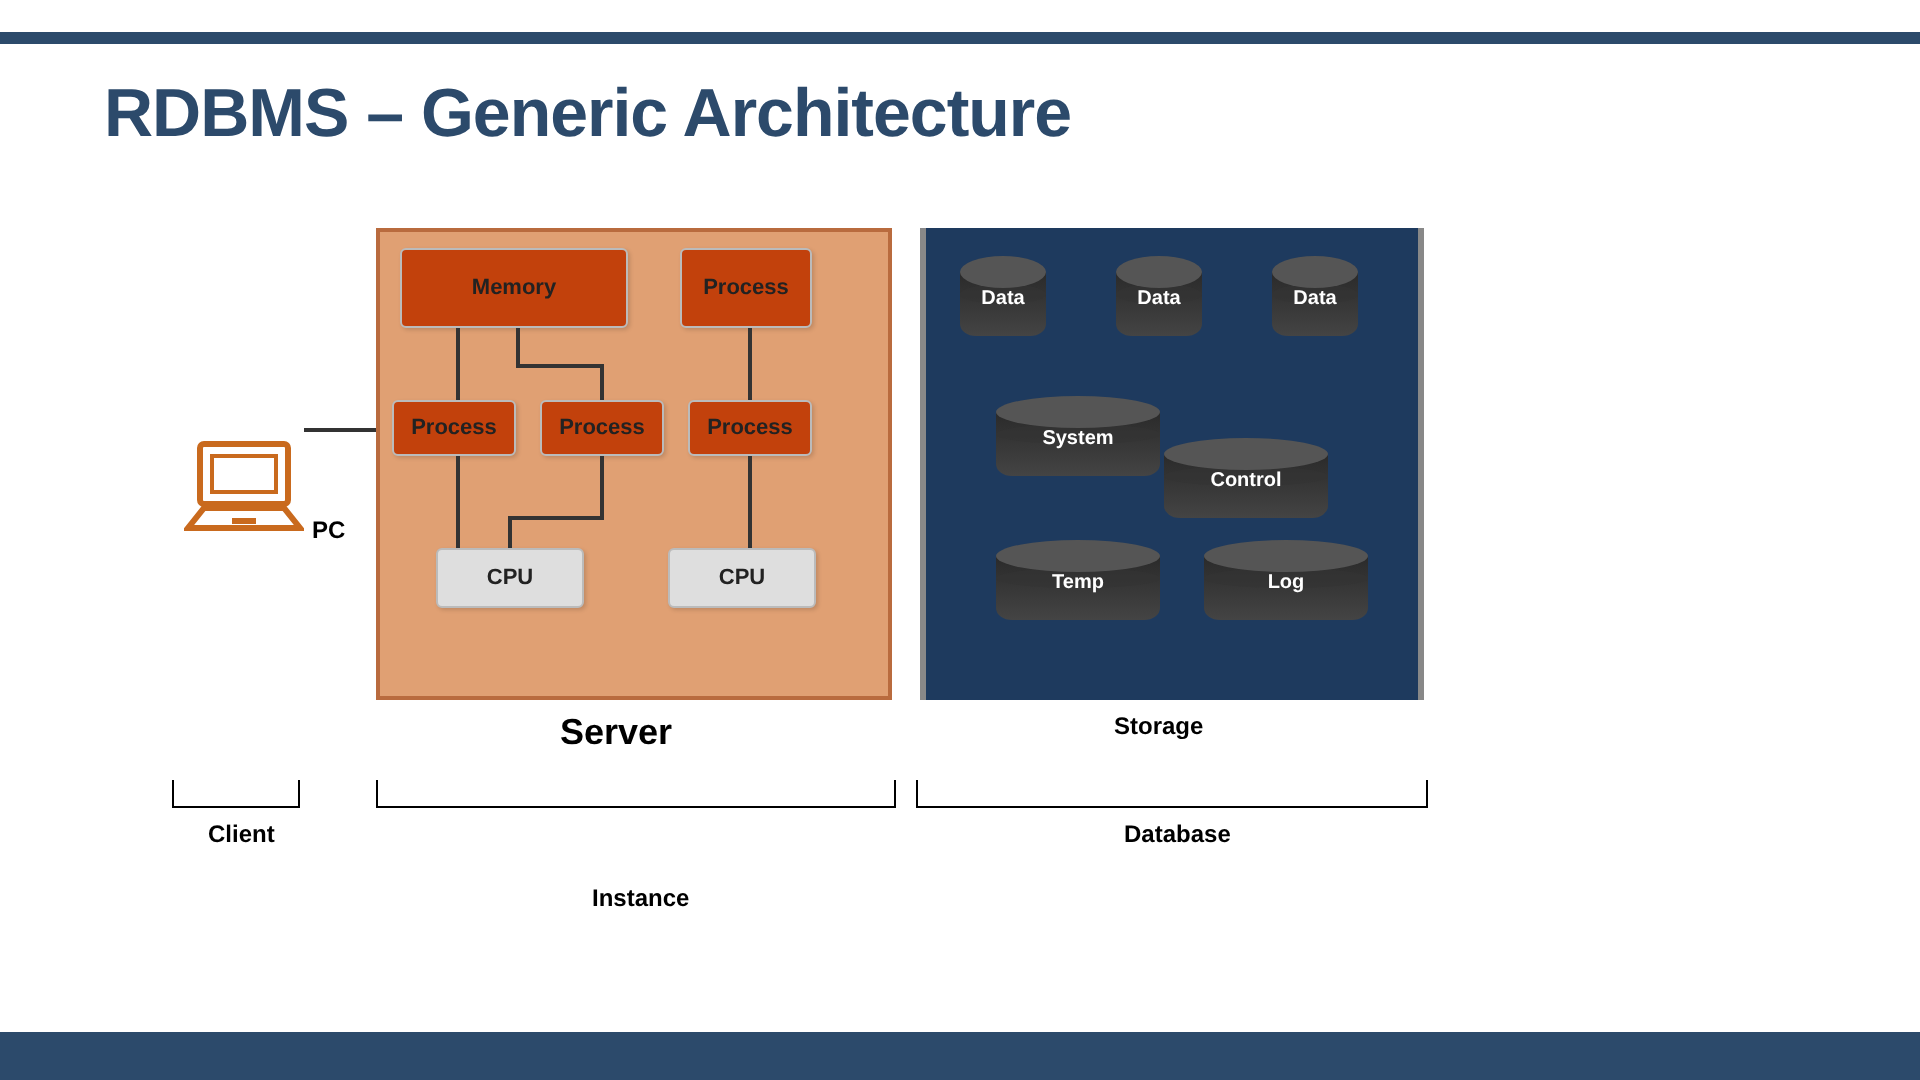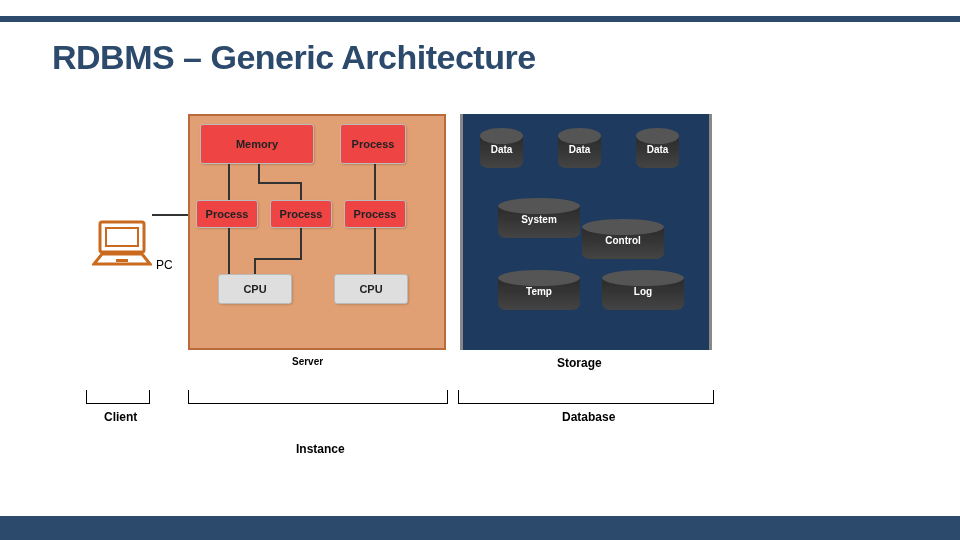--- a/index.html
+++ b/index.html
@@ -52,21 +52,21 @@
     top: 120px; left: 92px; width: 60px; height: 54px;
   }
   .server-bg {
     top: 14px; left: 188px; width: 258px; height: 236px;
     background: #e0a073;
     border: 2px solid #b96b3e;
   }
 
   
   .box {
-    background: #ef4444;
+    background: #c2410c;
     border: 1px solid #bbb;
     border-radius: 3px;
     font-size: 11px;
     font-weight: 600;
     display: flex;
     align-items: center;
     justify-content: center;
     color: #222;
     box-shadow: 1px 1px 2px rgba(0,0,0,0.15);
   }
@@ -85,21 +85,21 @@
   .l-mem-p2 { top:64px; left:258px; width:2px; height:20px; }
   .l-mem-p2b { top:82px; left:258px; width:44px; height:2px; }
   .l-mem-p2c { top:82px; left:300px; width:2px; height:18px; } 
   .l-pt-p3  { top:64px; left:374px; width:2px; height:36px; }
   .l-p1-cpu { top:128px; left:228px; width:2px; height:46px; }
   .l-p2-cpu1 { top:128px; left:300px; width:2px; height:30px; }
   .l-p2-cpu1b { top:158px; left:254px; width:48px; height:2px; }
   .l-p2-cpu1c { top:158px; left:254px; width:2px; height:16px; }
   .l-p3-cpu { top:128px; left:374px; width:2px; height:46px; }
 
-  .server-label { top:256px; left:280px; font-size:10px; font-weight:700;margin-left:12px; }
+  .server-label { top:256px; left:280px; font-size:18px; font-weight:700; }
   .storage-label { top:256px; left:557px; font-size:12px; font-weight:700; }
 
   
   .pc-line { top:114px; left:152px; width:44px; height:2px; background:#333; }
 
   
   .storage-bg {
     top: 14px; left: 460px; width: 252px; height: 236px;
     background: #1e3a5e;
     border-left: 3px solid #888;
@@ -132,21 +132,21 @@
 
   
   .data1 { top:28px; left:480px; }
   .data2 { top:28px; left:558px; }
   .data3 { top:28px; left:636px; }
   .sysdb { top:98px; left:498px; width:82px; }
   .ctrl  { top:98px; left:582px; width:82px;margin-top:21px; }
   .temp  { top:170px; left:498px; width:82px; }
   .logd  { top:170px; left:602px; width:82px; }
 
-  .pc-text { top:158px; left:110px; font-size:12px; font-weight:400;padding-left:46px; }
+  .pc-text { top:158px; left:110px; font-size:12px; font-weight:700;padding-left:46px; }
 
   .client-label { top:310px; left:104px; font-size:12px; font-weight:700; }
   .instance-label { top:310px; left:296px; font-size:12px; font-weight:700;margin-top:32px; }
   .database-label { top:310px; left:562px; font-size:12px; font-weight:700; }
 
   
   .bracket {
     position:absolute; border-bottom:1.5px solid #000;
     border-left:1.5px solid #000; border-right:1.5px solid #000;
     height:14px;

